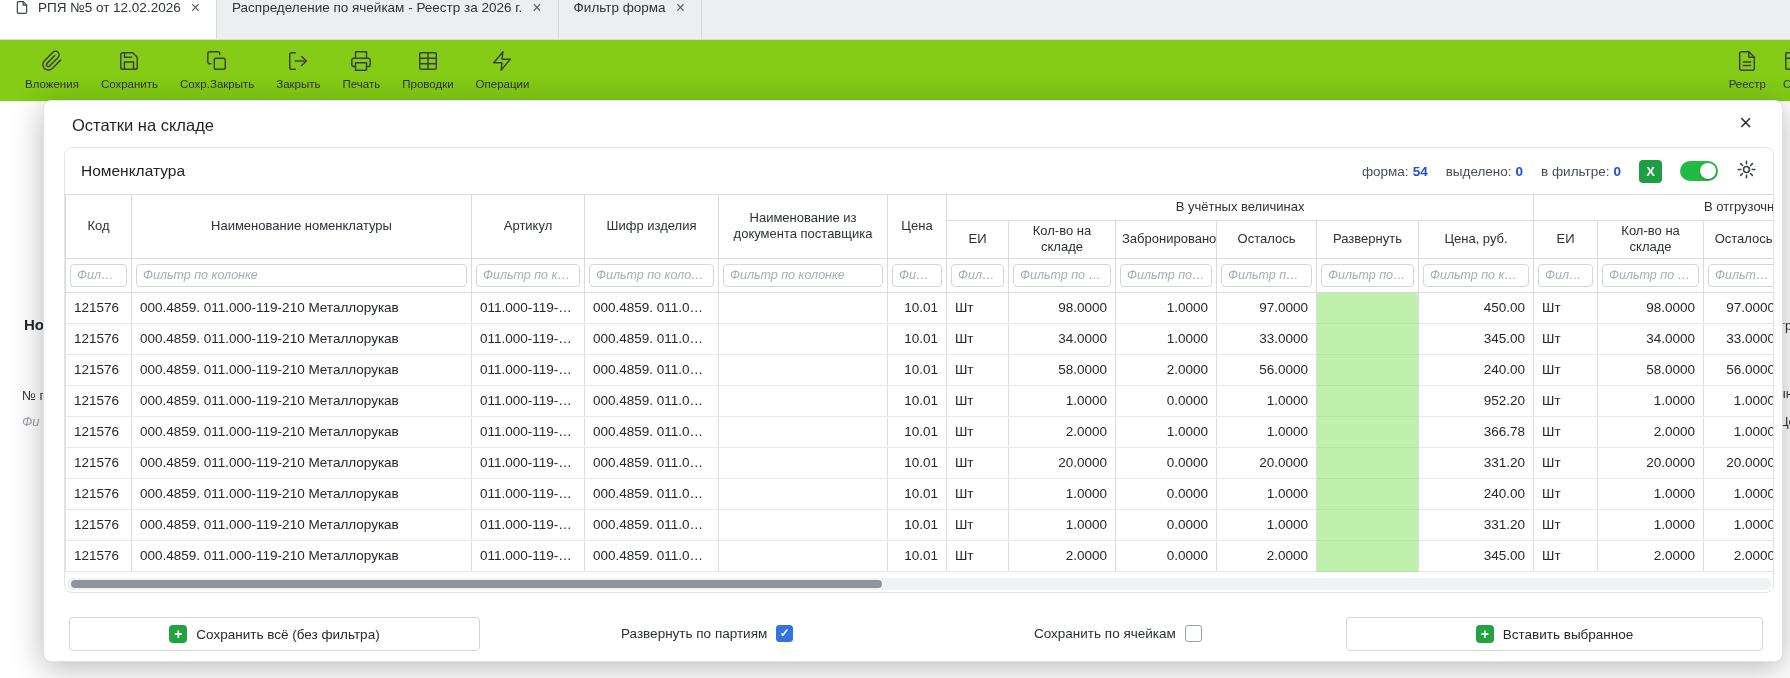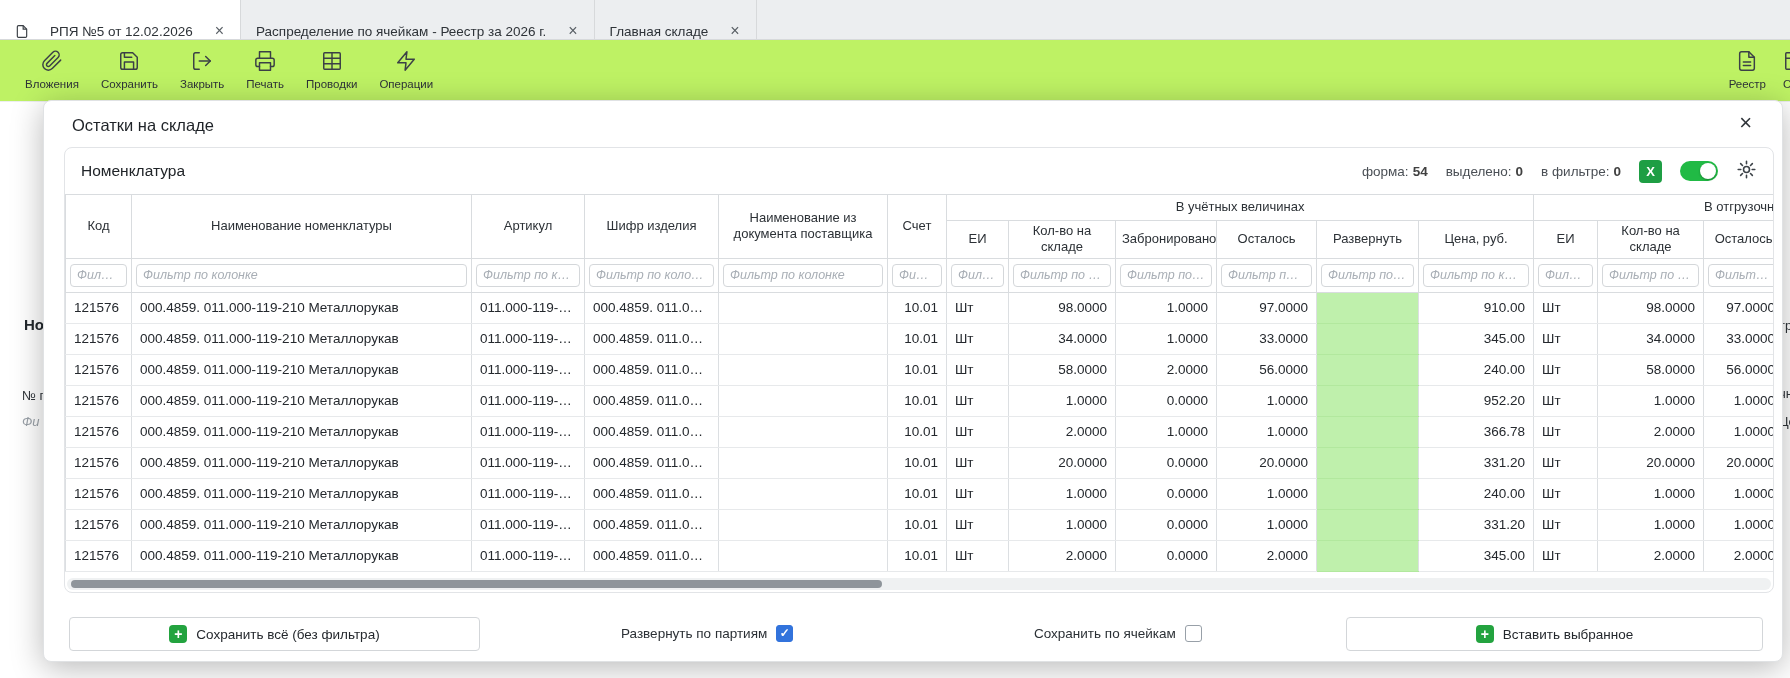--- a/index.html
+++ b/index.html
@@ -14,27 +14,27 @@
   }
   *{box-sizing:border-box;}
   html,body{margin:0;padding:0;}
   body{
     width:1790px;height:678px;position:relative;overflow:hidden;
     background:#fff;font-family:"Liberation Sans",sans-serif;color:var(--ink);
   }
   
   .tabbar{position:absolute;left:0;top:0;width:100%;height:40px;background:#eceef0;
     border-bottom:1px solid #d7d9db;display:flex;align-items:stretch;z-index:2;}
-  .tab{display:flex;align-items:flex-end;gap:21px;padding:0 15px;font-size:13.5px;color:#2e3338;
+  .tab{display:flex;align-items:flex-start;gap:9px;padding:0 15px;font-size:13.5px;color:#2e3338;
     border-right:1px solid #d7d9db;cursor:default;white-space:nowrap;}
   .tab.active{background:#fff;}
   .tab .tab-close{font-size:16px;color:#5a6066;line-height:1;padding:0 1px;}
   .tab-doc-icon{display:inline-flex;}
   
-  .toolbar{position:absolute;left:0;top:40px;width:100%;height:62px;background:#bef264;
+  .toolbar{position:absolute;left:0;top:40px;width:100%;height:62px;background:#84cc16;
     border-bottom:1px solid #eceef0;z-index:2;}
   .tb-left{position:absolute;left:14px;top:3px;display:flex;}
   .tb-right{position:absolute;right:-26px;top:3px;display:flex;gap:4px;}
   .tb-btn{display:flex;flex-direction:column;align-items:center;gap:4px;padding:7px 11px;
     font-size:11.5px;color:#2e3338;white-space:nowrap;border-radius:4px;}
   .tb-btn.partial{align-items:flex-start;padding-left:2px;}
   .tb-btn svg{stroke:#3b4046;fill:none;stroke-width:1.6;stroke-linecap:round;stroke-linejoin:round;}
   
   .frag{position:absolute;z-index:1;white-space:nowrap;}
   .frag-b{font-size:15px;font-weight:700;color:#23282d;}
@@ -45,21 +45,21 @@
     border:1px solid #e0e2e4;border-radius:8px;box-shadow:0 6px 32px rgba(0,0,0,.28);z-index:10;}
   .modal-title{position:absolute;left:28px;top:15px;font-size:16.5px;font-weight:500;color:#1f2328;}
   .modal-close{position:absolute;right:24px;top:9px;font-size:22px;color:#2f3439;line-height:1;padding:2px 6px;}
   
   .panel{position:absolute;left:20px;top:46px;width:1710px;height:446px;border:1px solid #e2e4e7;border-radius:8px;}
   .panel-header{position:absolute;left:0;right:0;top:0;height:46px;display:flex;align-items:center;
     justify-content:space-between;padding:0 16px;}
   .panel-title{font-size:15.5px;font-weight:500;color:#202428;}
   .panel-tools{display:flex;align-items:center;gap:18px;}
   .stat{font-size:13.5px;color:#4a4f55;white-space:nowrap;}
-  .stat b{color:#404040;margin-left:4px;}
+  .stat b{color:#1d4ed8;margin-left:4px;}
   .excel-btn{width:23px;height:23px;border-radius:4px;background:var(--excel-green);color:#fff;
     font-size:13px;font-weight:700;display:flex;align-items:center;justify-content:center;}
   .toggle{width:38px;height:20px;border-radius:10px;background:#c3c8cc;position:relative;}
   .toggle .knob{position:absolute;left:2px;top:2px;width:16px;height:16px;border-radius:50%;
     background:#fff;box-shadow:0 1px 2px rgba(0,0,0,.3);}
   .toggle.on{background:var(--toggle-green);}
   .toggle.on .knob{left:auto;right:2px;}
   .gear svg{stroke:#3c4248;fill:none;stroke-width:1.8;stroke-linecap:round;}
   
   .table-wrap{position:absolute;left:0;right:0;top:46px;bottom:16px;overflow:hidden;}
@@ -108,40 +108,47 @@
         </svg>
     </span>
     <span>РПЯ №5 от 12.02.2026</span>
     <span class="tab-close">×</span>
   </div>
   <div class="tab">
     <span>Распределение по ячейкам - Реестр за 2026 г.</span>
     <span class="tab-close">×</span>
   </div>
   <div class="tab">
-    <span>Главная складе</span>
+    <span>Фильтр форма</span>
     <span class="tab-close">×</span>
   </div>
 </div>
 
 <div class="toolbar">
   <div class="tb-left">
     <div class="tb-btn">
       <span><svg width="22" height="22" viewBox="0 0 24 24">
             <path d="M21.44 11.05l-9.19 9.19a6 6 0 0 1-8.49-8.49l9.19-9.19a4 4 0 0 1 5.66 5.66l-9.2 9.19a2 2 0 0 1-2.83-2.83l8.49-8.48"></path>
           </svg></span>
       <span>Вложения</span>
     </div>
     <div class="tb-btn">
       <span><svg width="22" height="22" viewBox="0 0 24 24">
             <path d="M19 21H5a2 2 0 0 1-2-2V5a2 2 0 0 1 2-2h11l5 5v11a2 2 0 0 1-2 2z"></path>
             <polyline points="17 21 17 13 7 13 7 21"></polyline>
             <polyline points="7 3 7 8 15 8"></polyline>
           </svg></span>
       <span>Сохранить</span>
+    </div>
+    <div class="tb-btn">
+      <span><svg width="22" height="22" viewBox="0 0 24 24">
+            <rect x="9" y="9" width="12" height="12" rx="2"></rect>
+            <path d="M5 15H4a2 2 0 0 1-2-2V4a2 2 0 0 1 2-2h9a2 2 0 0 1 2 2v1"></path>
+          </svg></span>
+      <span>Сохр.Закрыть</span>
     </div>
     <div class="tb-btn">
       <span><svg width="22" height="22" viewBox="0 0 24 24">
             <path d="M9 21H5a2 2 0 0 1-2-2V5a2 2 0 0 1 2-2h4"></path>
             <polyline points="16 17 21 12 16 7"></polyline>
             <line x1="21" y1="12" x2="9" y2="12"></line>
           </svg></span>
       <span>Закрыть</span>
     </div>
     <div class="tb-btn">
@@ -237,21 +244,21 @@
             <col style="width:106px">
             <col style="width:80px">
         </colgroup>
         <thead>
           <tr class="group-row">
             <th rowspan="2">Код</th>
             <th rowspan="2">Наименование номенклатуры</th>
             <th rowspan="2">Артикул</th>
             <th rowspan="2">Шифр изделия</th>
             <th rowspan="2">Наименование из документа поставщика</th>
-            <th rowspan="2">Счет</th>
+            <th rowspan="2">Цена</th>
             <th class="group" colspan="6">В учётных величинах</th>
             <th class="group group-right" colspan="3">В отгрузочных величинах</th>
           </tr>
           <tr class="head-row">
             <th>ЕИ</th>
             <th>Кол-во на складе</th>
             <th>Забронировано</th>
             <th>Осталось</th>
             <th>Развернуть</th>
             <th>Цена, руб.</th>
@@ -283,21 +290,21 @@
     <td class="al">000.4859. 011.000-119-210 Металлорукав</td>
     <td class="al">011.000-119-210</td>
     <td class="al">000.4859. 011.000-119-210</td>
     <td class="al"></td>
     <td class="ar">10.01</td>
     <td class="al">Шт</td>
     <td class="ar">98.0000</td>
     <td class="ar">1.0000</td>
     <td class="ar">97.0000</td>
     <td class="ar green-cell"></td>
-    <td class="ar">910.00</td>
+    <td class="ar">450.00</td>
     <td class="al">Шт</td>
     <td class="ar">98.0000</td>
     <td class="ar">97.0000</td>
   </tr>
             <tr>
     <td class="al">121576</td>
     <td class="al">000.4859. 011.000-119-210 Металлорукав</td>
     <td class="al">011.000-119-210</td>
     <td class="al">000.4859. 011.000-119-210</td>
     <td class="al"></td>

